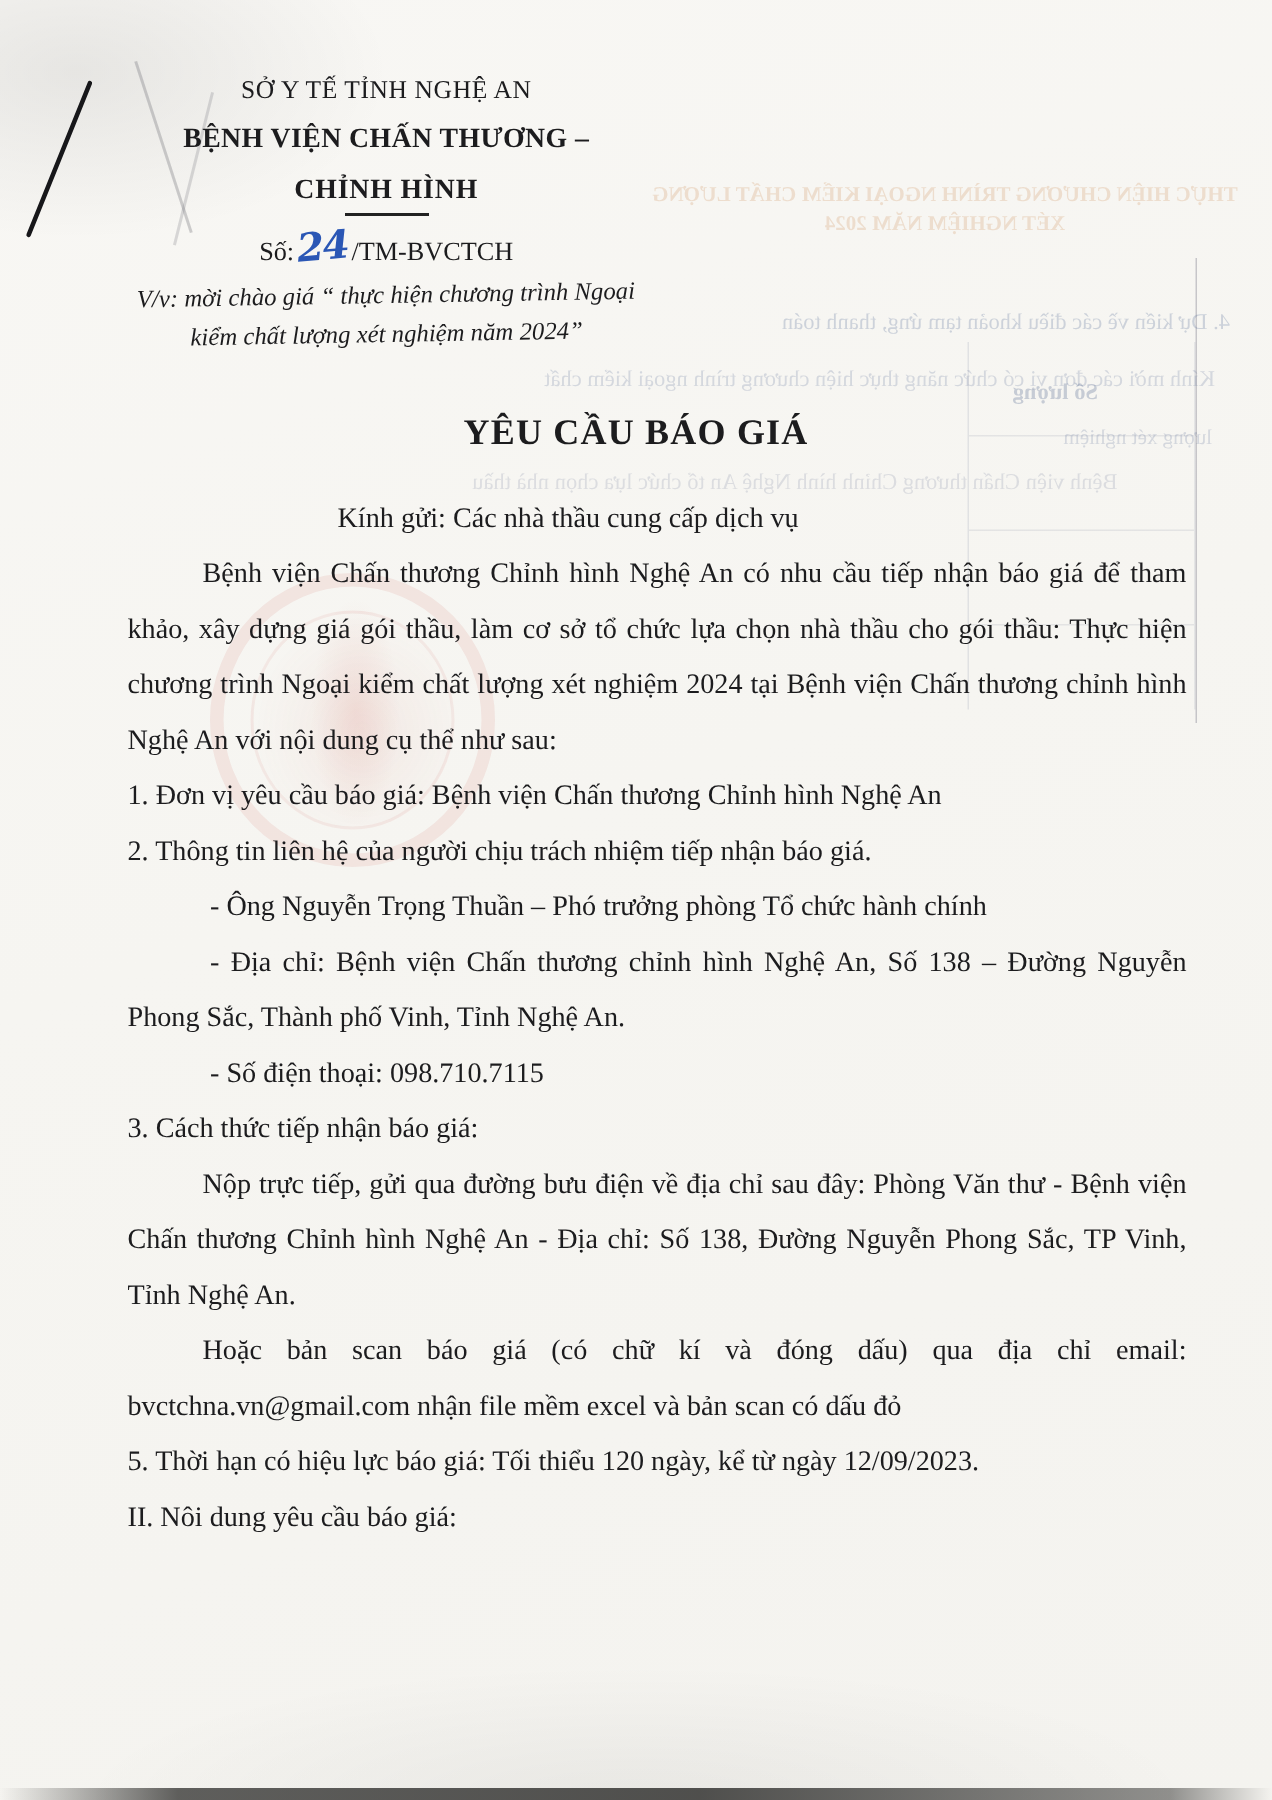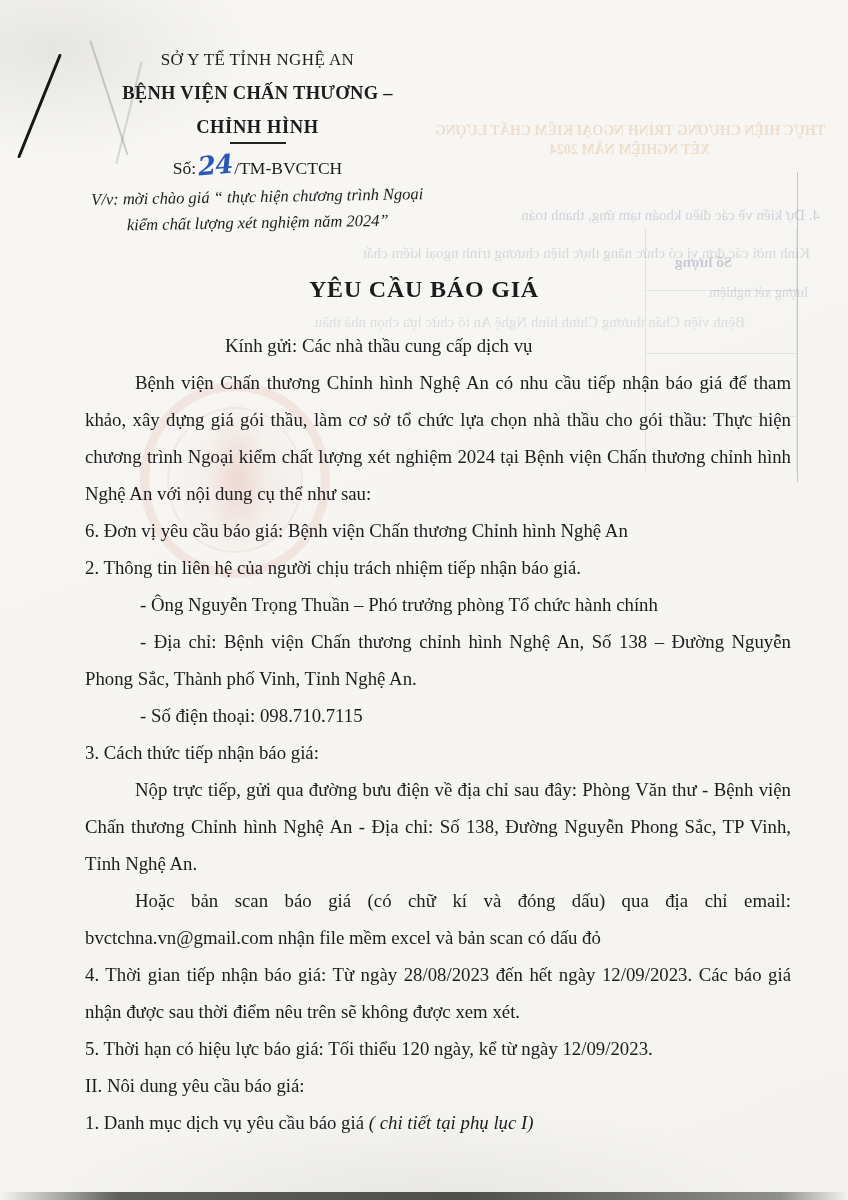--- a/index.html
+++ b/index.html
@@ -117,28 +117,26 @@
     <div class="so-line"><span>Số:</span><span class="hand">24</span><span>/TM-BVCTCH</span></div>
     <div class="subject">V/v: mời chào giá “ thực hiện chương trình Ngoại kiểm chất lượng xét nghiệm năm 2024”</div>
   </div>
 
 
   <div class="doc-title">YÊU CẦU BÁO GIÁ</div>
 
   <div class="body-text">
     <p class="ind-salut"><span class="b">Kính gửi</span><span>: Các nhà thầu cung cấp dịch vụ</span></p>
     <p class="ind1 j">Bệnh viện Chấn thương Chỉnh hình Nghệ An có nhu cầu tiếp nhận báo giá để tham khảo, xây dựng giá gói thầu, làm cơ sở tổ chức lựa chọn nhà thầu cho gói thầu: Thực hiện chương trình Ngoại kiểm chất lượng xét nghiệm 2024 tại Bệnh viện Chấn thương chỉnh hình Nghệ An với nội dung cụ thể như sau:</p>
-    <p>6. Đơn vị yêu cầu báo giá: Bệnh viện Chấn thương Chỉnh hình Nghệ An</p>
+    <p>1. Đơn vị yêu cầu báo giá: Bệnh viện Chấn thương Chỉnh hình Nghệ An</p>
     <p>2. Thông tin liên hệ của người chịu trách nhiệm tiếp nhận báo giá.</p>
     <p class="ind2">- Ông Nguyễn Trọng Thuần – Phó trưởng phòng Tổ chức hành chính</p>
     <p class="ind2 j">- Địa chỉ: Bệnh viện Chấn thương chỉnh hình Nghệ An, Số 138 – Đường Nguyễn Phong Sắc, Thành phố Vinh, Tỉnh Nghệ An.</p>
     <p class="ind2">- Số điện thoại: 098.710.7115</p>
     <p>3. Cách thức tiếp nhận báo giá:</p>
     <p class="ind1 j">Nộp trực tiếp, gửi qua đường bưu điện về địa chỉ sau đây: Phòng Văn thư - Bệnh viện Chấn thương Chỉnh hình Nghệ An - Địa chỉ: Số 138, Đường Nguyễn Phong Sắc, TP Vinh, Tỉnh Nghệ An.</p>
     <p class="ind1 j"><span>Hoặc bản scan báo giá (có chữ kí và đóng dấu) qua địa chỉ email: </span><span class="email u">bvctchna.vn@gmail.com</span><span> nhận file mềm excel và bản scan có dấu đỏ</span></p>
-    <p class="j">4. Thời gian tiếp nhận báo giá: Từ ngày 28/08/2023 đến hết ngày 12/09/2023. Các báo giá nhận được sau thời điểm nêu trên sẽ không được xem xét.</p>
     <p>5. Thời hạn có hiệu lực báo giá: Tối thiểu 120 ngày, kể từ ngày 12/09/2023.</p>
     <p class="b">II. Nôi dung yêu cầu báo giá:</p>
-    <p><span>1. Danh mục dịch vụ yêu cầu báo giá </span><span class="i">( chi tiết tại phụ lục I)</span></p>
   </div>
 
   <div class="bottom-edge"></div>
 </div>
 
 </body></html>

